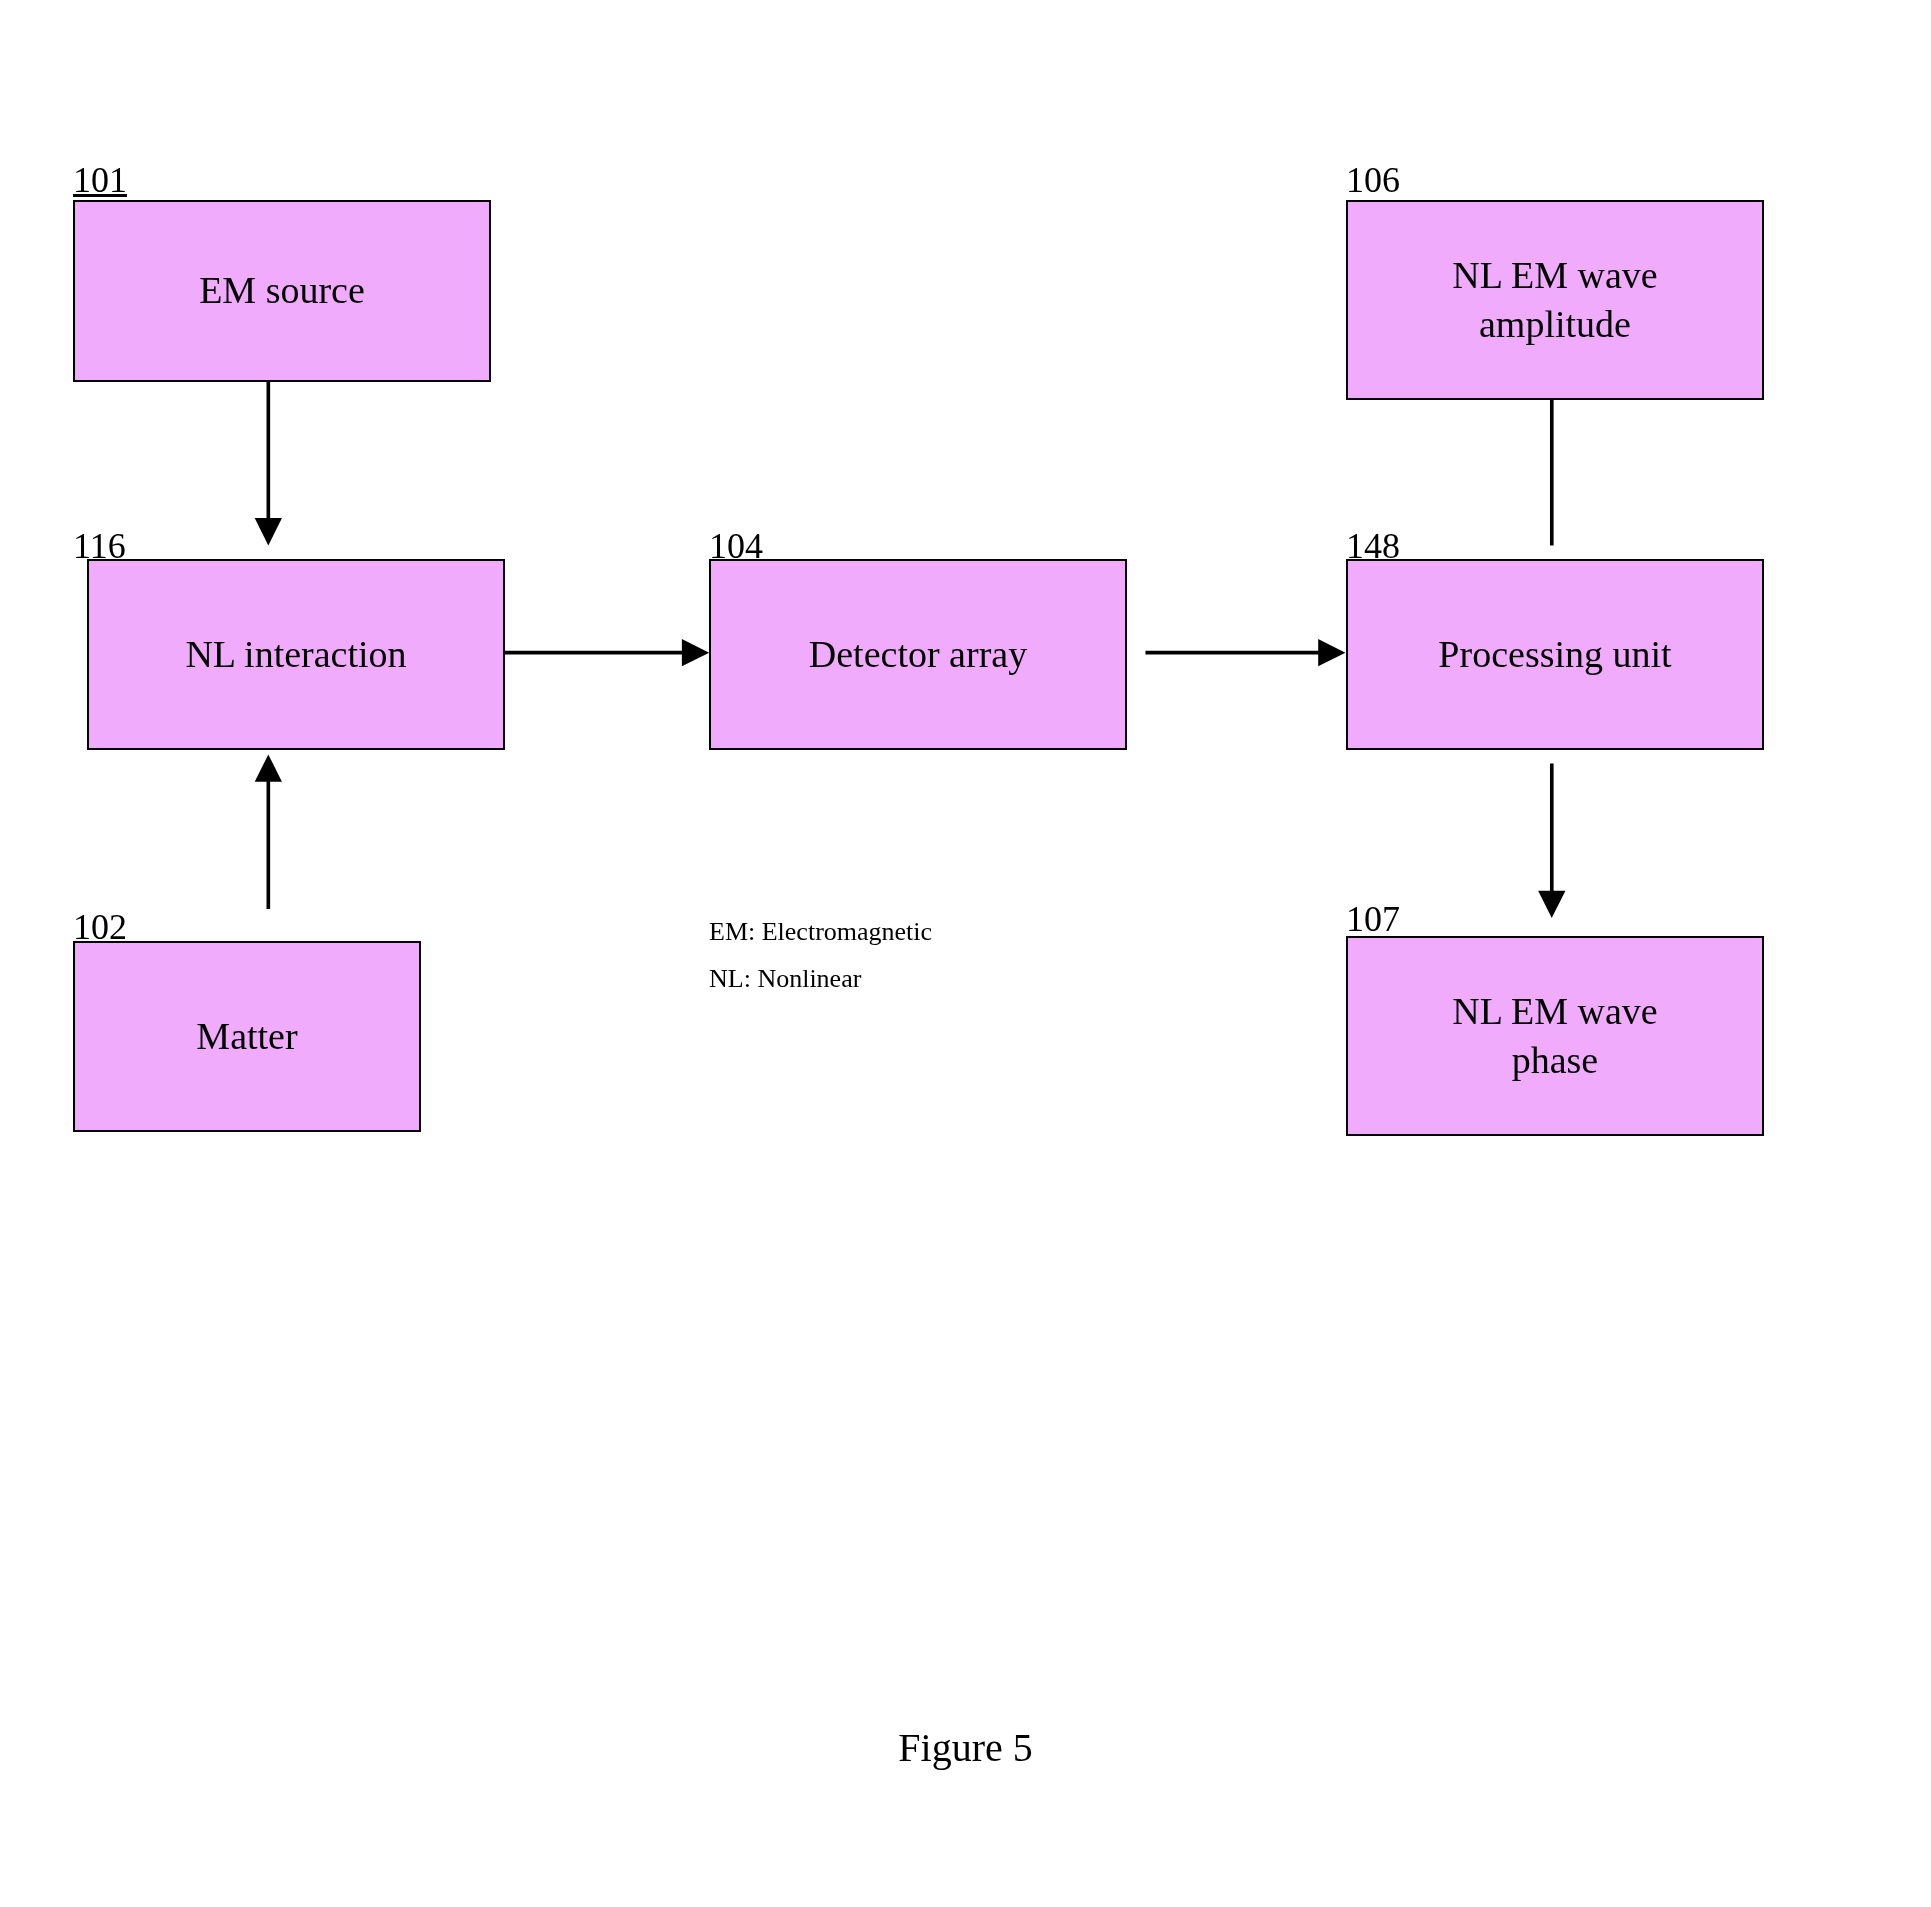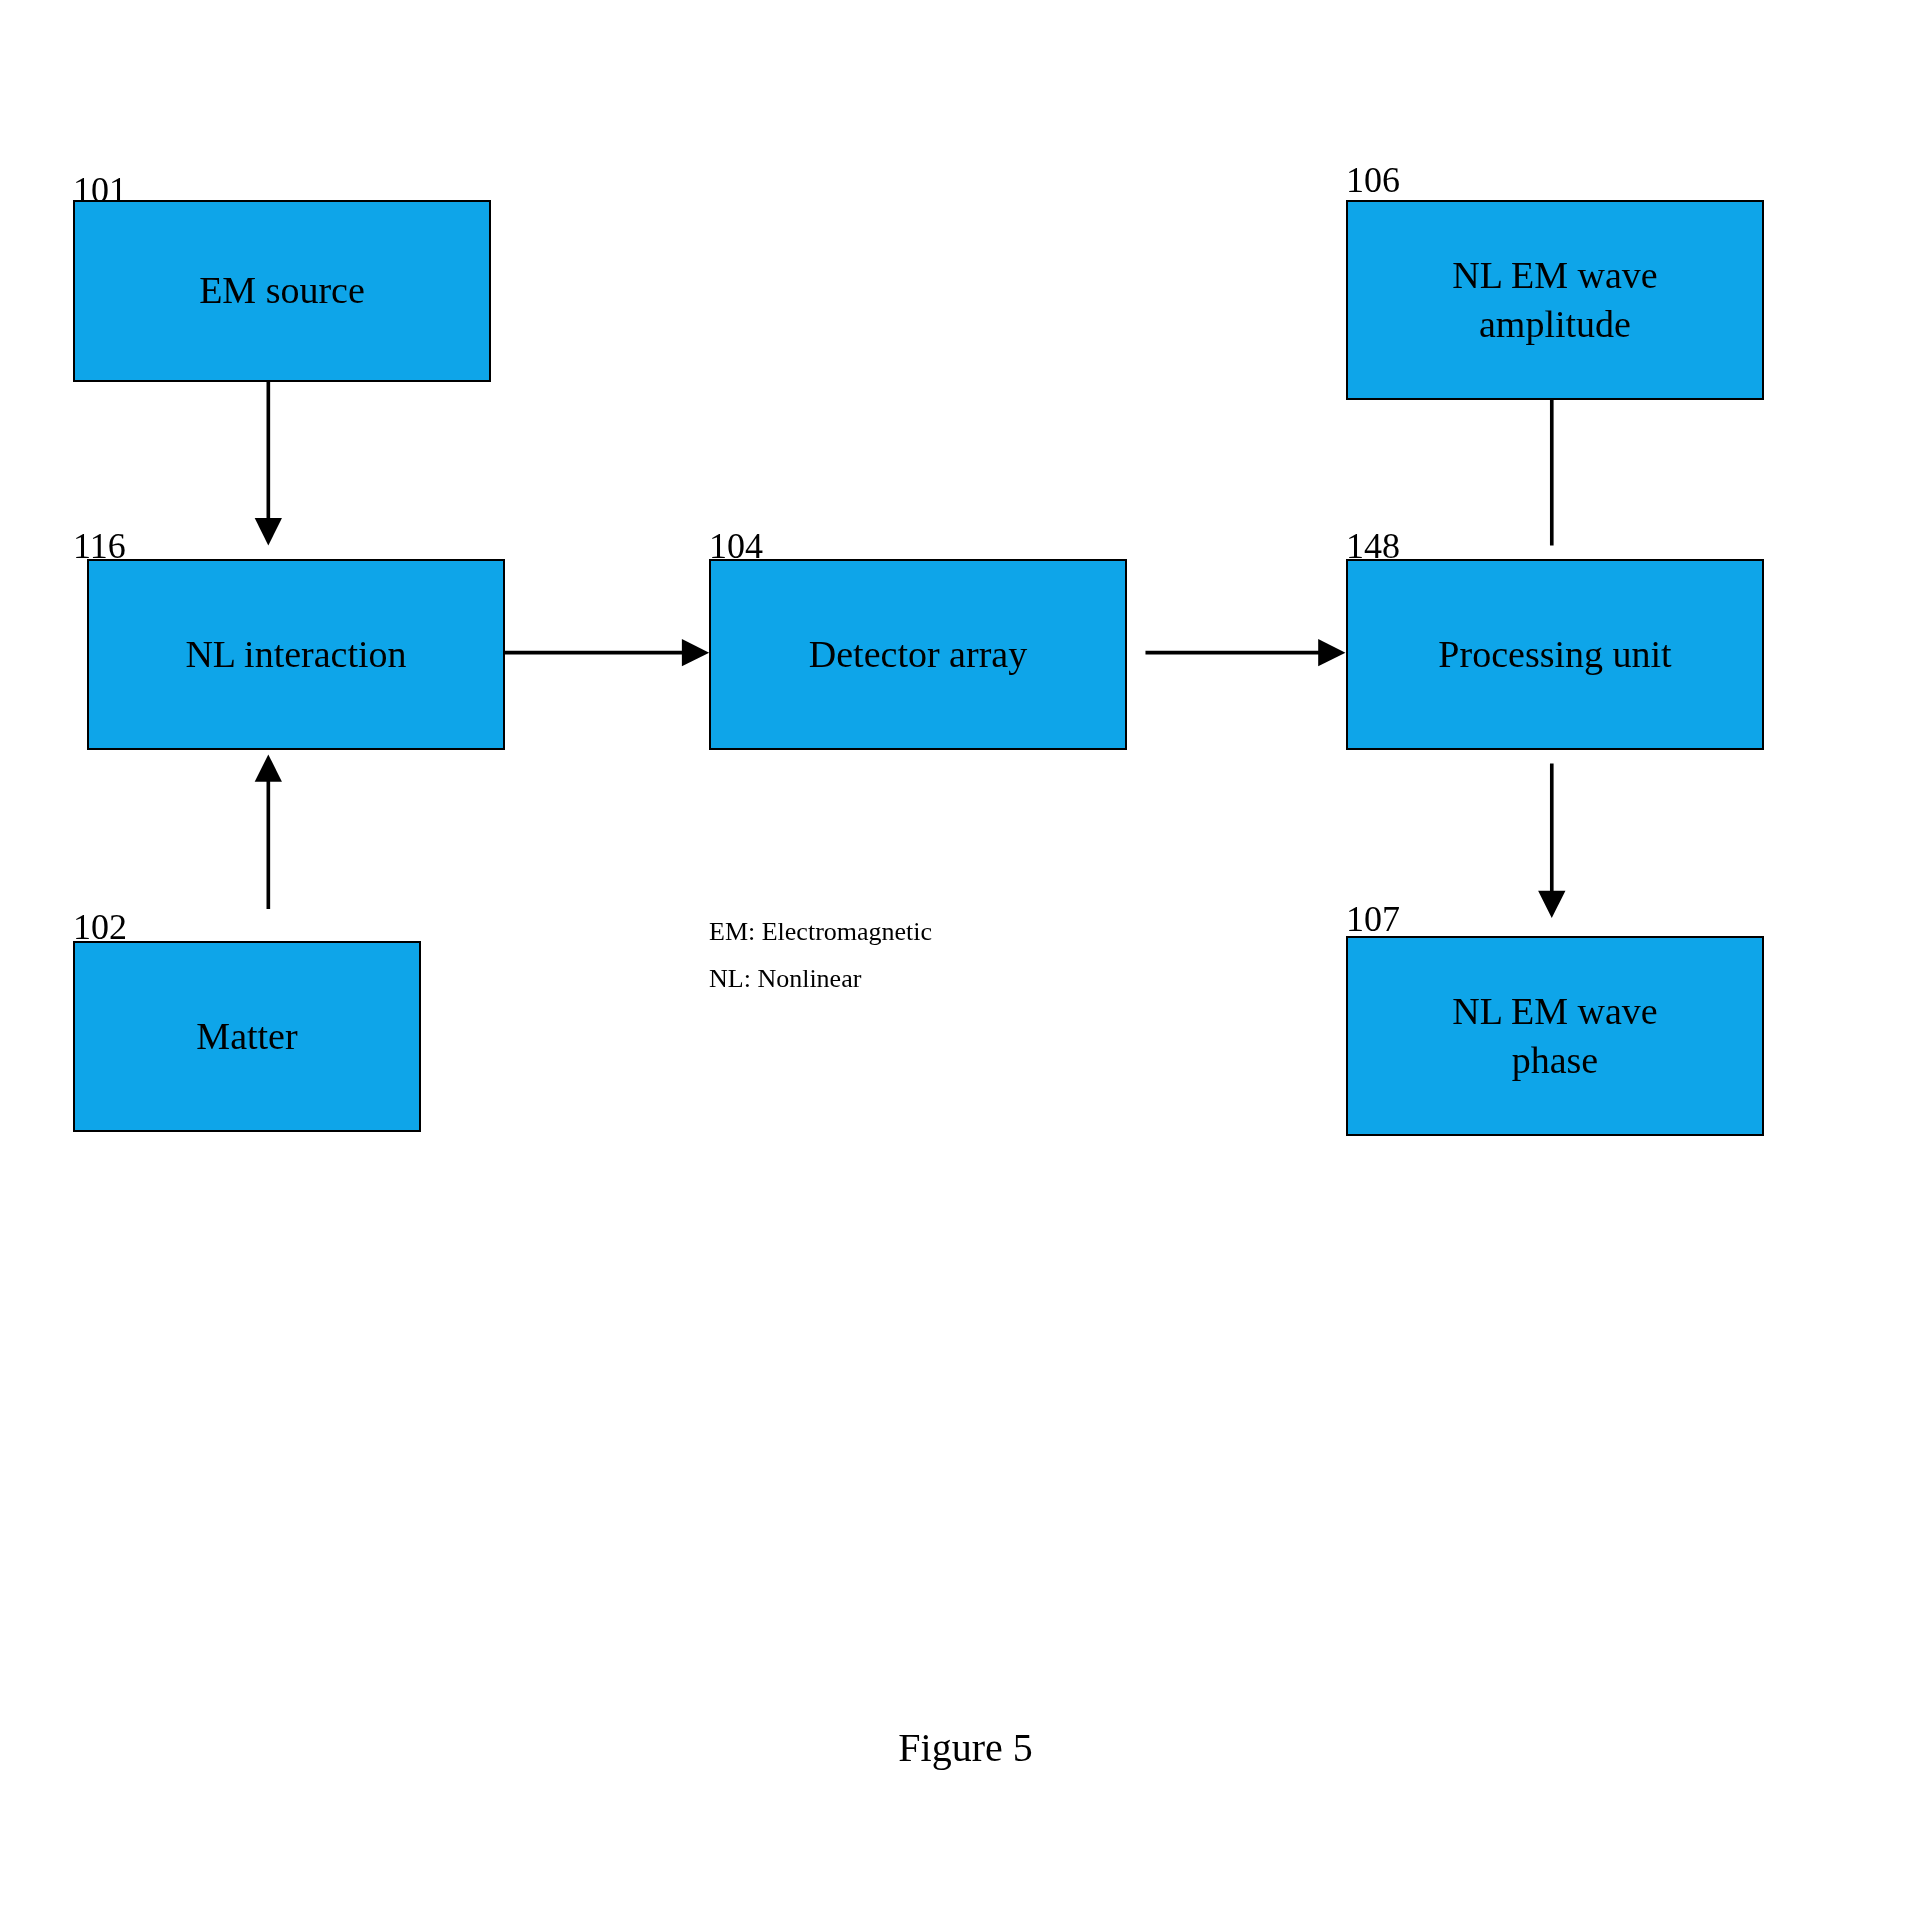--- a/index.html
+++ b/index.html
@@ -14,21 +14,21 @@
     .diagram-container {
       position: absolute;
       top: 0;
       left: 0;
       width: 100%;
       height: 100%;
     }
     .box {
       position: absolute;
       border: 2.7px solid #000;
-      background: #0ea5e9;
+      background: #f0abfc;
       display: flex;
       align-items: center;
       justify-content: center;
       text-align: center;
       font-size: 38px;
       line-height: 1.3;
     }
     .label {
       position: absolute;
       font-size: 36px;
@@ -74,21 +74,21 @@
     <line x1="1260" y1="718" x2="1460" y2="718" stroke="#000" stroke-width="4"></line>
     <polygon points="1480,718 1450,703 1450,733" fill="#000"></polygon>
 
     <line x1="1707" y1="600" x2="1707" y2="420" stroke="#000" stroke-width="4"></line>
     <polygon points="1707,400 1692,430 1722,430" fill="#000"></polygon>
 
     <line x1="1707" y1="840" x2="1707" y2="990" stroke="#000" stroke-width="4"></line>
     <polygon points="1707,1010 1692,980 1722,980" fill="#000"></polygon>
   </svg>
 
-  <div class="label" style="left: 73px; top: 169px;">101</div>
+  <div class="label" style="left: 73px; top: 159px; text-decoration: underline;">101</div>
 
   <div class="box" style="left: 73px; top: 200px; width: 418px; height: 182px;">
     <span>EM source</span>
   </div>
 
   <div class="label" style="left: 73px; top: 525px;">116</div>
 
   <div class="box" style="left: 87px; top: 559px; width: 418px; height: 191px;">
     <span>NL interaction</span>
   </div>

